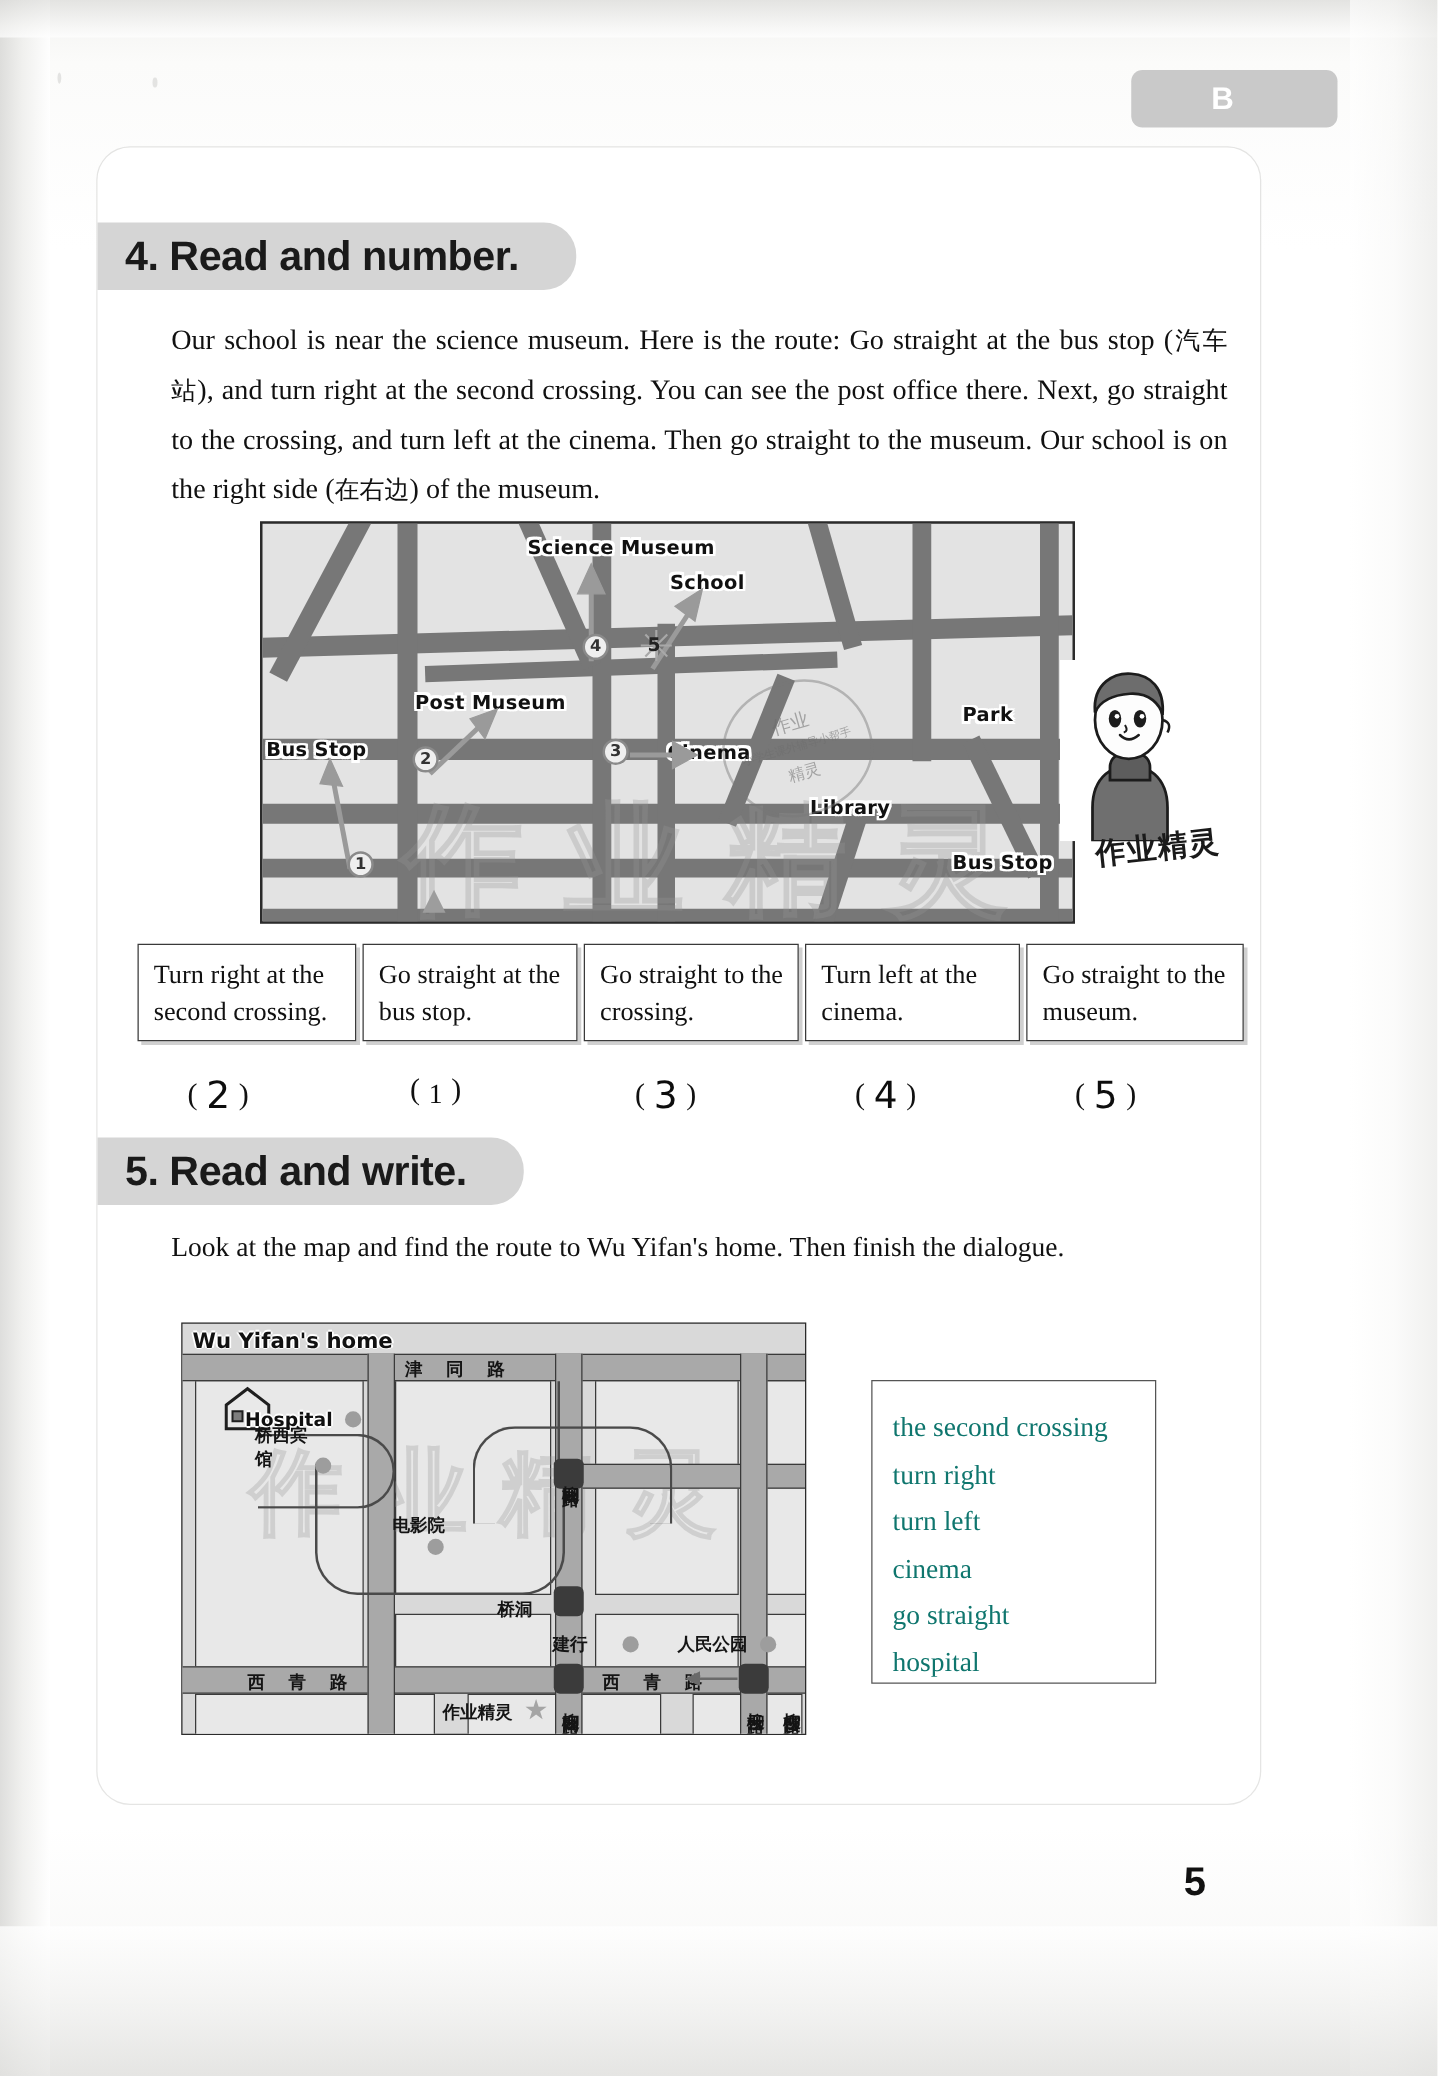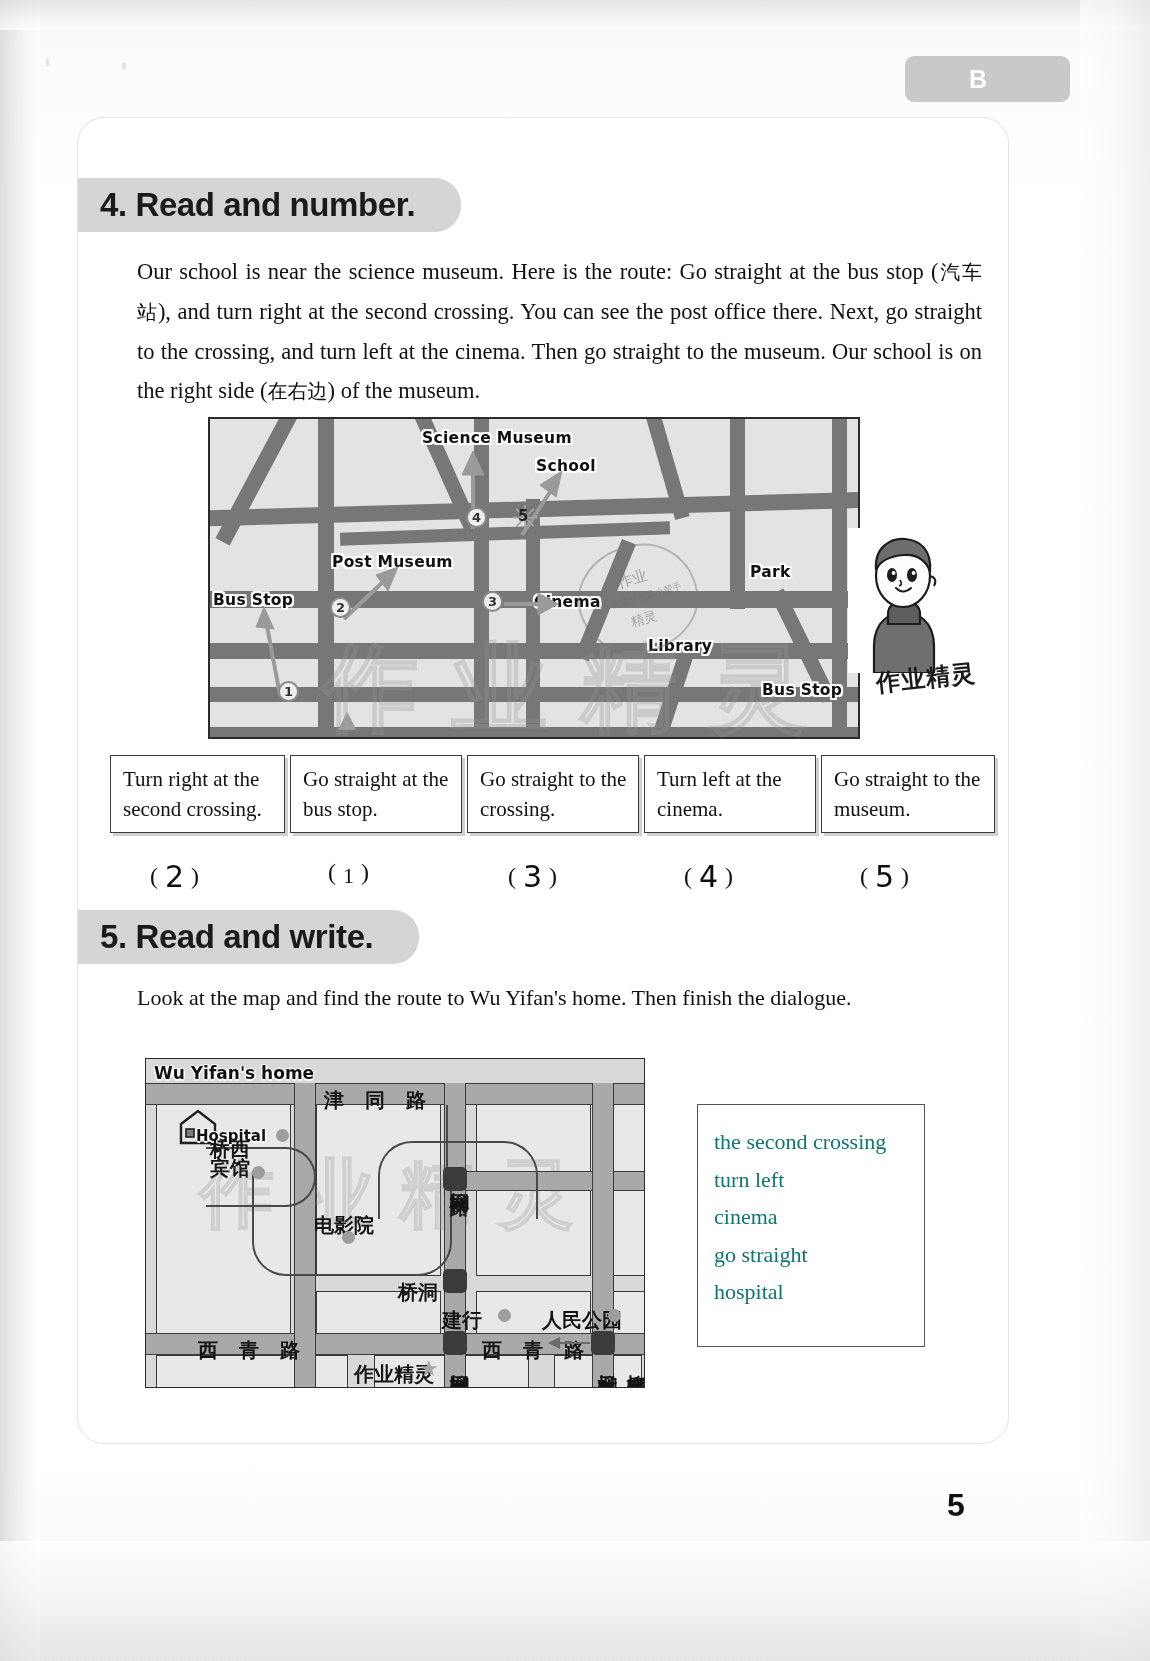--- a/index.html
+++ b/index.html
@@ -234,25 +234,24 @@
   #map2 .vroad2 { position: absolute; background: #a9a9a9; border-left: 1.5px solid #3a3a3a; border-right: 1.5px solid #3a3a3a; }
   #map2 .node {
     position: absolute;
     width: 24px; height: 24px;
     background: #3b3b3b;
     border-radius: 5px;
   }
   #map2 .cn {
     position: absolute;
     font-family: "DejaVu Sans", sans-serif;
-    font-size: 20px;
+    font-size: 14px;
     font-weight: bold;
     color: #141414;
     white-space: nowrap;
-    text-align: right;
   }
   #map2 .cn.vert { writing-mode: vertical-rl; letter-spacing: 2px; }
   #map2 .cn.spaced { letter-spacing: 7px; }
   #map2 .en {
     position: absolute;
     font-family: "DejaVu Sans", sans-serif;
     font-size: 15px;
     font-weight: bold;
     color: #111;
     white-space: nowrap;
@@ -346,21 +345,21 @@
   <div class="road" style="left:560px;top:176px;width:15px;height:120px;transform:rotate(-26deg);transform-origin:top left;"></div>
   <div class="road" style="left:470px;top:230px;width:15px;height:120px;transform:rotate(18deg);transform-origin:top left;"></div>
 
   <div class="wm" style="left:112px;top:206px;font-size:96px;">作 业 精 灵</div>
 
   <div class="label" style="left:212px;top:10px;">Science Museum</div>
   <div class="label" style="left:326px;top:38px;">School</div>
   <div class="label" style="left:122px;top:134px;">Post Museum</div>
   <div class="label" style="left:3px;top:172px;">Bus Stop</div>
   <div class="label" style="left:324px;top:174px;">Cinema</div>
-  <div class="label" style="left:540px;top:144px;">Park</div>
+  <div class="label" style="left:560px;top:144px;">Park</div>
   <div class="label" style="left:438px;top:218px;">Library</div>
   <div class="label" style="left:552px;top:262px;">Bus Stop</div>
 
   <svg class="arrow" style="left:44px;top:180px;width:40px;height:100px;" viewBox="0 0 40 100">
     <line x1="26" y1="96" x2="12" y2="22" stroke="#9a9a9a" stroke-width="4"></line>
     <polygon points="10,8 20,30 2,28" fill="#9a9a9a"></polygon>
   </svg>
   <svg class="arrow" style="left:126px;top:142px;width:72px;height:64px;" viewBox="0 0 72 64">
     <line x1="8" y1="58" x2="50" y2="18" stroke="#9a9a9a" stroke-width="4"></line>
     <polygon points="62,6 52,30 40,14" fill="#9a9a9a"></polygon>
@@ -515,19 +514,20 @@
   <div class="en" style="left:8px;top:4px;font-size:17px;">Wu Yifan's home</div>
 
   <svg style="position:absolute;left:400px;top:276px;width:46px;height:16px;" viewBox="0 0 46 16">
     <line x1="44" y1="8" x2="10" y2="8" stroke="#6a6a6a" stroke-width="2"></line>
     <polygon points="2,8 14,14 14,2" fill="#6a6a6a"></polygon>
   </svg>
 </div>
 
 <ul id="wordbox">
   <li>the second crossing</li>
+  <li>turn right</li>
   <li>turn left</li>
   <li>cinema</li>
   <li>go straight</li>
   <li>hospital</li>
 </ul>
 
 <div id="pageno">5</div>
 
 </body></html>

